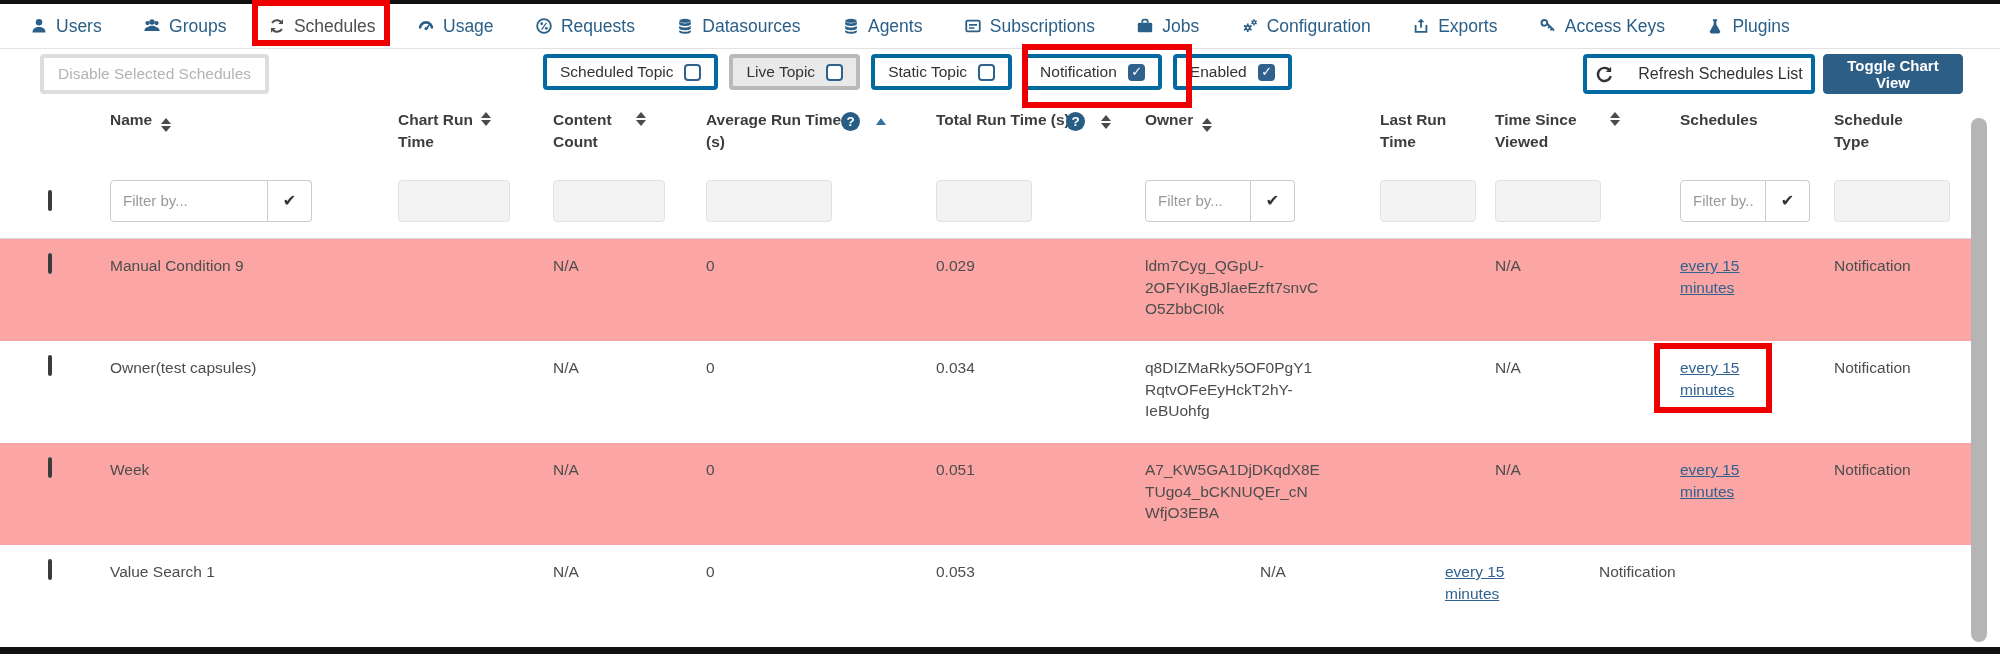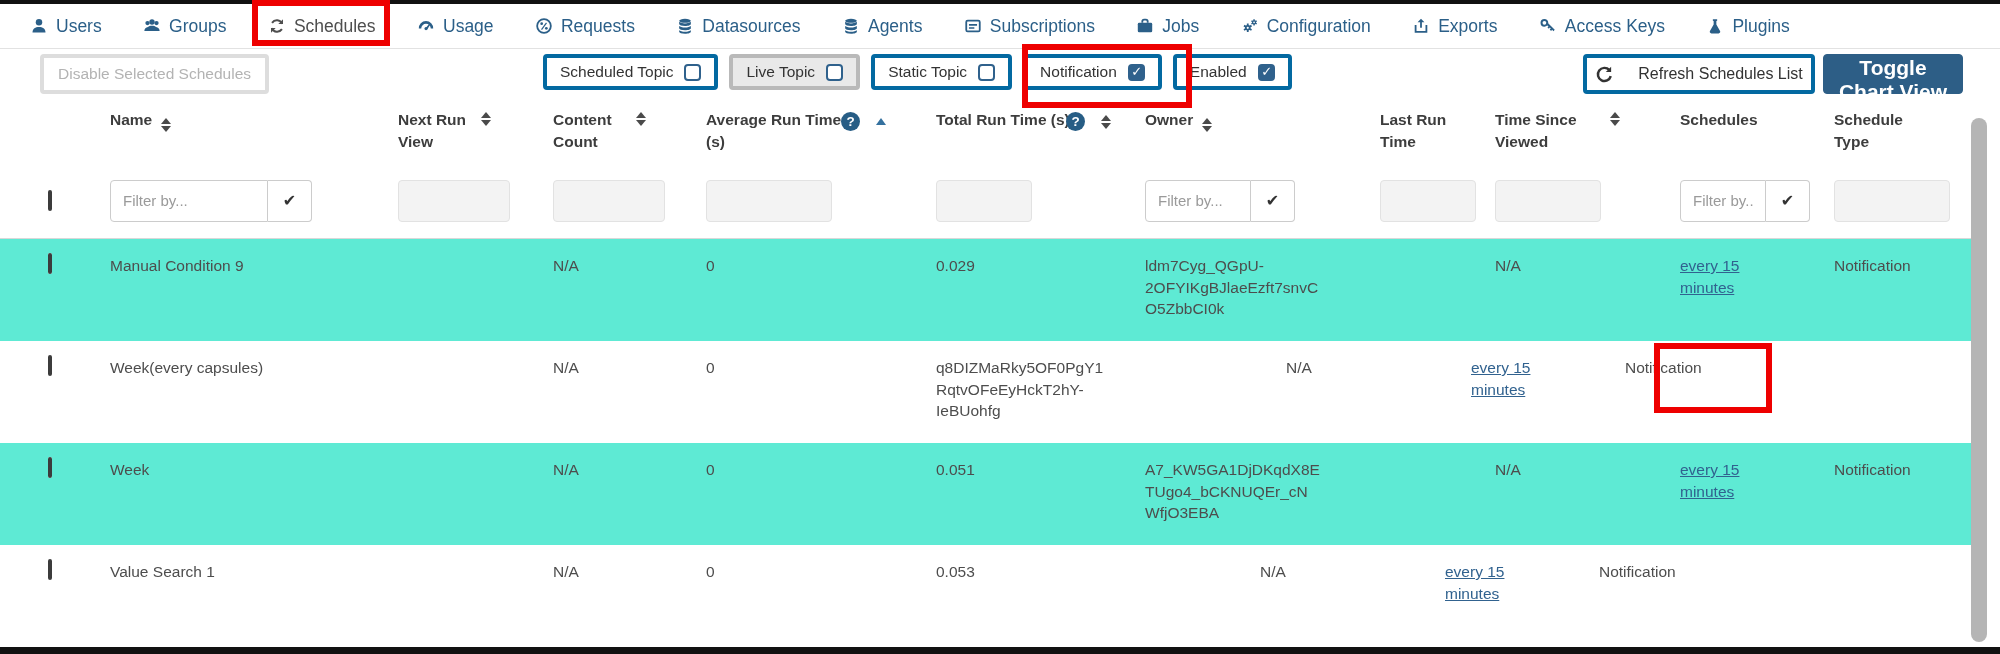--- a/index.html
+++ b/index.html
@@ -30,21 +30,21 @@
   .tfbtn.shaded{background:#e9e9e9;border-color:#b9b9b9;}
   .cb{box-sizing:border-box;width:17px;height:17px;border:2px solid #2f618c;border-radius:4px;
       background:#fff;position:relative;}
   .cb.checked{background:#2f618c;border-color:#2f618c;}
   .cb.checked::after{content:"\2713";position:absolute;left:1.5px;top:-1.5px;color:#fff;
       font-size:13px;font-weight:bold;font-family:"DejaVu Sans",sans-serif;}
   .refresh-btn{position:absolute;left:1583px;top:5px;width:232px;height:40px;gap:24px;
       font-size:16px;cursor:pointer;}
   .refresh-btn svg{width:19px;height:19px;}
   .toggle-btn{position:absolute;left:1823px;top:5px;width:140px;height:40px;background:#2d5e86;
-      border:1px solid #2d5e86;color:#fff;font-weight:bold;font-size:21px;border-radius:4px;
+      border:1px solid #2d5e86;color:#fff;font-weight:bold;font-size:15px;border-radius:4px;
       cursor:pointer;}
 
   
   .tbl{position:absolute;top:99px;left:0;width:1980px;}
   .frow{display:flex;padding-left:40px;box-sizing:border-box;}
   .hc,.fc,.cell{box-sizing:border-box;flex:0 0 auto;}
   .c0{width:70px;}  .c1{width:288px;} .c2{width:155px;} .c3{width:153px;}
   .c4{width:230px;} .c5{width:209px;} .c6{width:235px;} .c7{width:115px;}
   .c8{width:185px;} .c9{width:154px;} .c10{width:126px;}
 
@@ -72,21 +72,21 @@
   .inp::placeholder{color:#9a9a9a;}
   .inp-check{box-sizing:border-box;width:44px;height:42px;border:1px solid #ccc;border-left:none;
       border-radius:0 4px 4px 0;background:#fff;font-size:16px;color:#333;cursor:pointer;
       font-family:"DejaVu Sans",sans-serif;}
   .fbox{box-sizing:border-box;height:42px;background:#f3f3f3;border:1px solid #e2e2e2;
       border-radius:4px;}
   .selchk,.rowchk{box-sizing:border-box;width:17px;height:18px;border:2px solid #3c3c3c;
       border-radius:4px;background:#fff;margin-left:8px;cursor:pointer;}
 
   .drow{min-height:102px;font-size:15.5px;line-height:21.5px;align-items:stretch;}
-  .drow.alt{background:#5eead4;}
+  .drow.alt{background:#fca5a5;}
   .cell{padding-top:16px;padding-right:14px;overflow-wrap:break-word;word-wrap:break-word;}
   .cell.c0{padding-top:14px;}
   .cell.c6{padding-right:60px;}
   .cell.c9{padding-right:60px;}
   .slink{color:#31628f;text-decoration:underline;cursor:pointer;}
 
   
   .scrollbar{position:absolute;left:1971px;top:118px;width:16px;height:524px;
       background:#b5b5b5;border-radius:8px;z-index:30;}
 
@@ -258,21 +258,21 @@
 </div>
 
 <div class="tbl">
 
   <div class="frow thead">
     <div class="hc c0"></div>
     <div class="hc c1"><span>Name</span><span class="sort">
           <i class="tu"></i>
           <i class="td"></i>
         </span></div>
-    <div class="hc c2"><span>Next Run View</span><span class="icons-abs">
+    <div class="hc c2"><span>Chart Run Time</span><span class="icons-abs">
           <span class="sort">
             <i class="tu"></i>
             <i class="td"></i>
           </span>
         </span></div>
     <div class="hc c3"><span>Content Count</span><span class="icons-abs">
           <span class="sort">
             <i class="tu"></i>
             <i class="td"></i>
           </span>
@@ -357,24 +357,25 @@
     <div class="cell c5">0.029</div>
     <div class="cell c6">ldm7Cyg_QGpU-2OFYIKgBJlaeEzft7snvCO5ZbbCI0k</div>
     <div class="cell c7"></div>
     <div class="cell c8">N/A</div>
     <div class="cell c9"><a class="slink">every 15 minutes</a></div>
     <div class="cell c10">Notification</div>
   </div>
 
   <div class="frow drow">
     <div class="cell c0"><span class="rowchk"></span></div>
-    <div class="cell c1">Week(every capsules)</div>
+    <div class="cell c1">Owner(test capsules)</div>
     <div class="cell c2"></div>
     <div class="cell c3">N/A</div>
     <div class="cell c4">0</div>
+    <div class="cell c5">0.034</div>
     <div class="cell c6">q8DIZMaRky5OF0PgY1RqtvOFeEyHckT2hY-IeBUohfg</div>
     <div class="cell c7"></div>
     <div class="cell c8">N/A</div>
     <div class="cell c9"><a class="slink">every 15 minutes</a></div>
     <div class="cell c10">Notification</div>
   </div>
 
   <div class="frow drow alt">
     <div class="cell c0"><span class="rowchk"></span></div>
     <div class="cell c1">Week</div>

